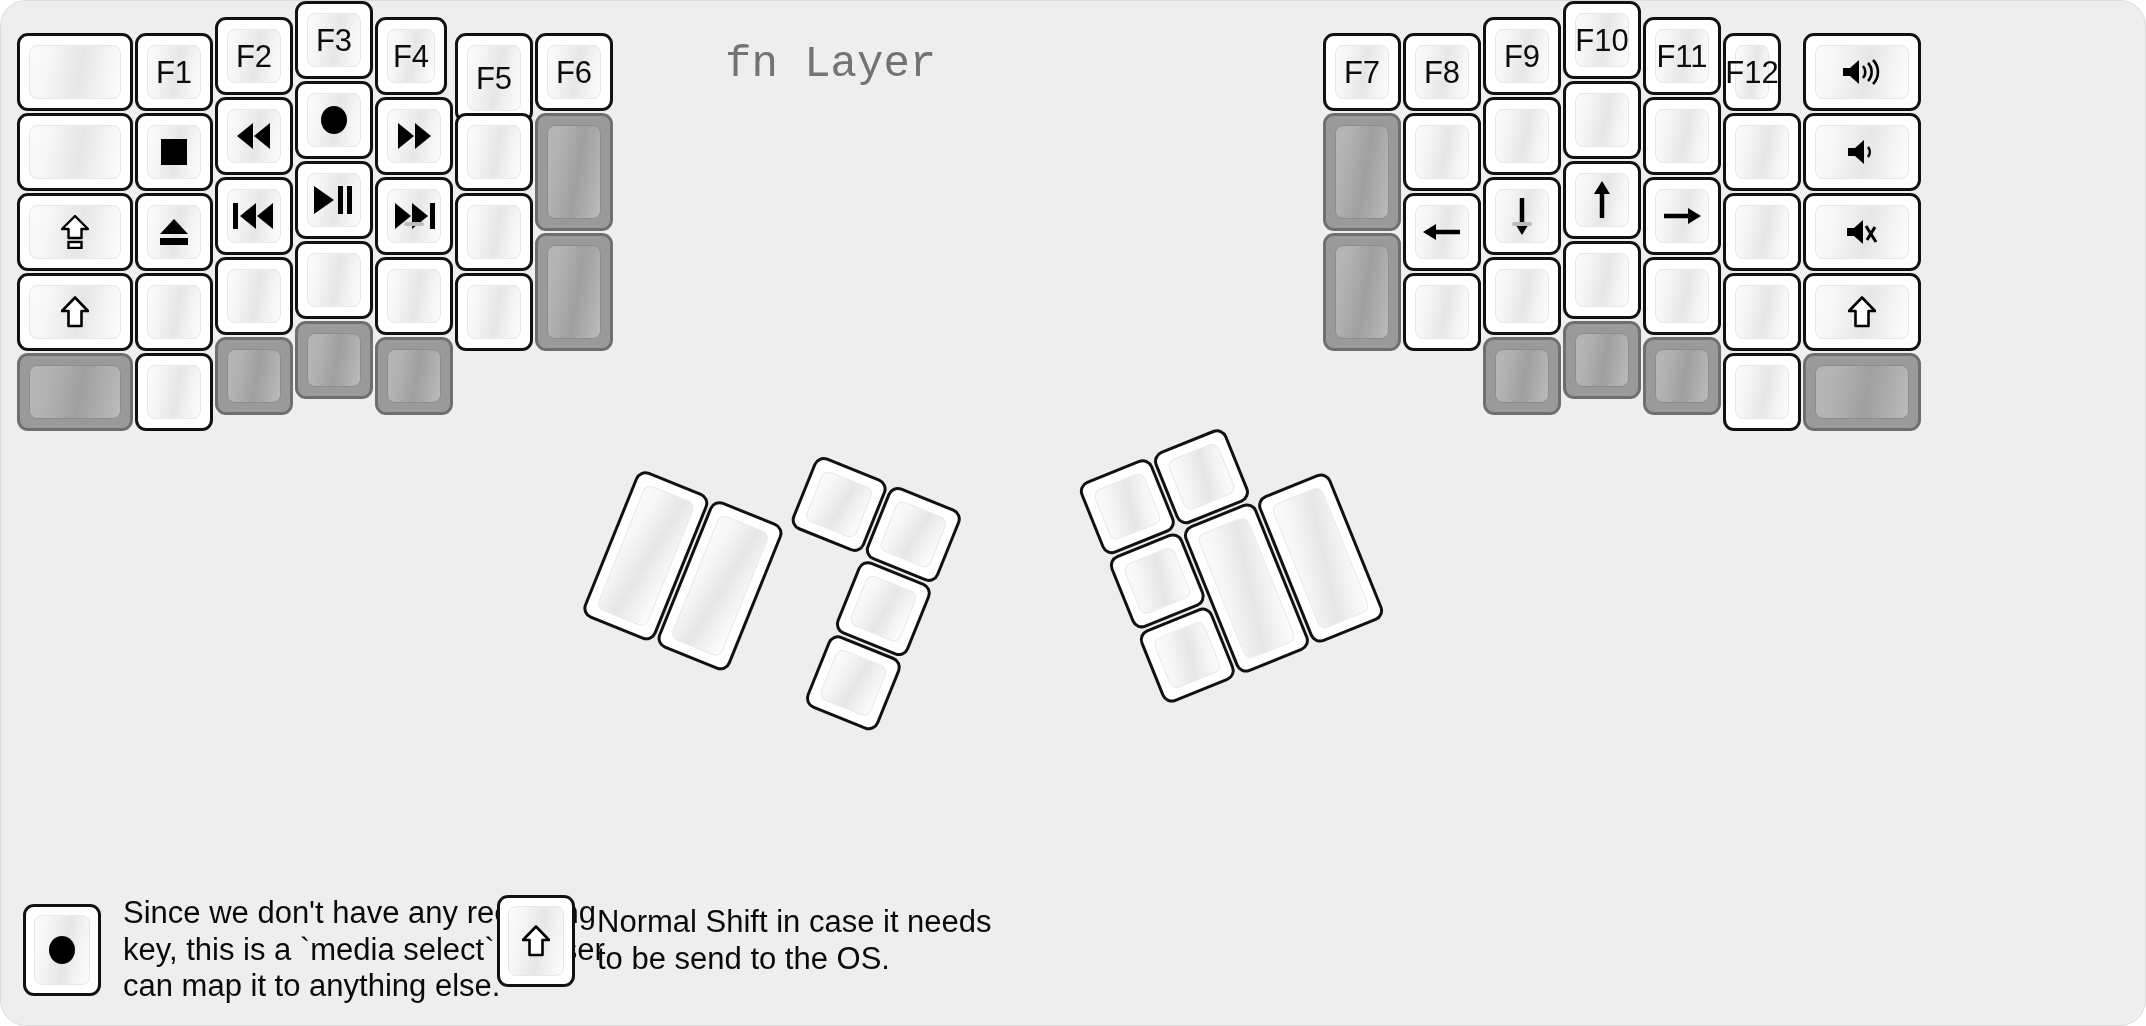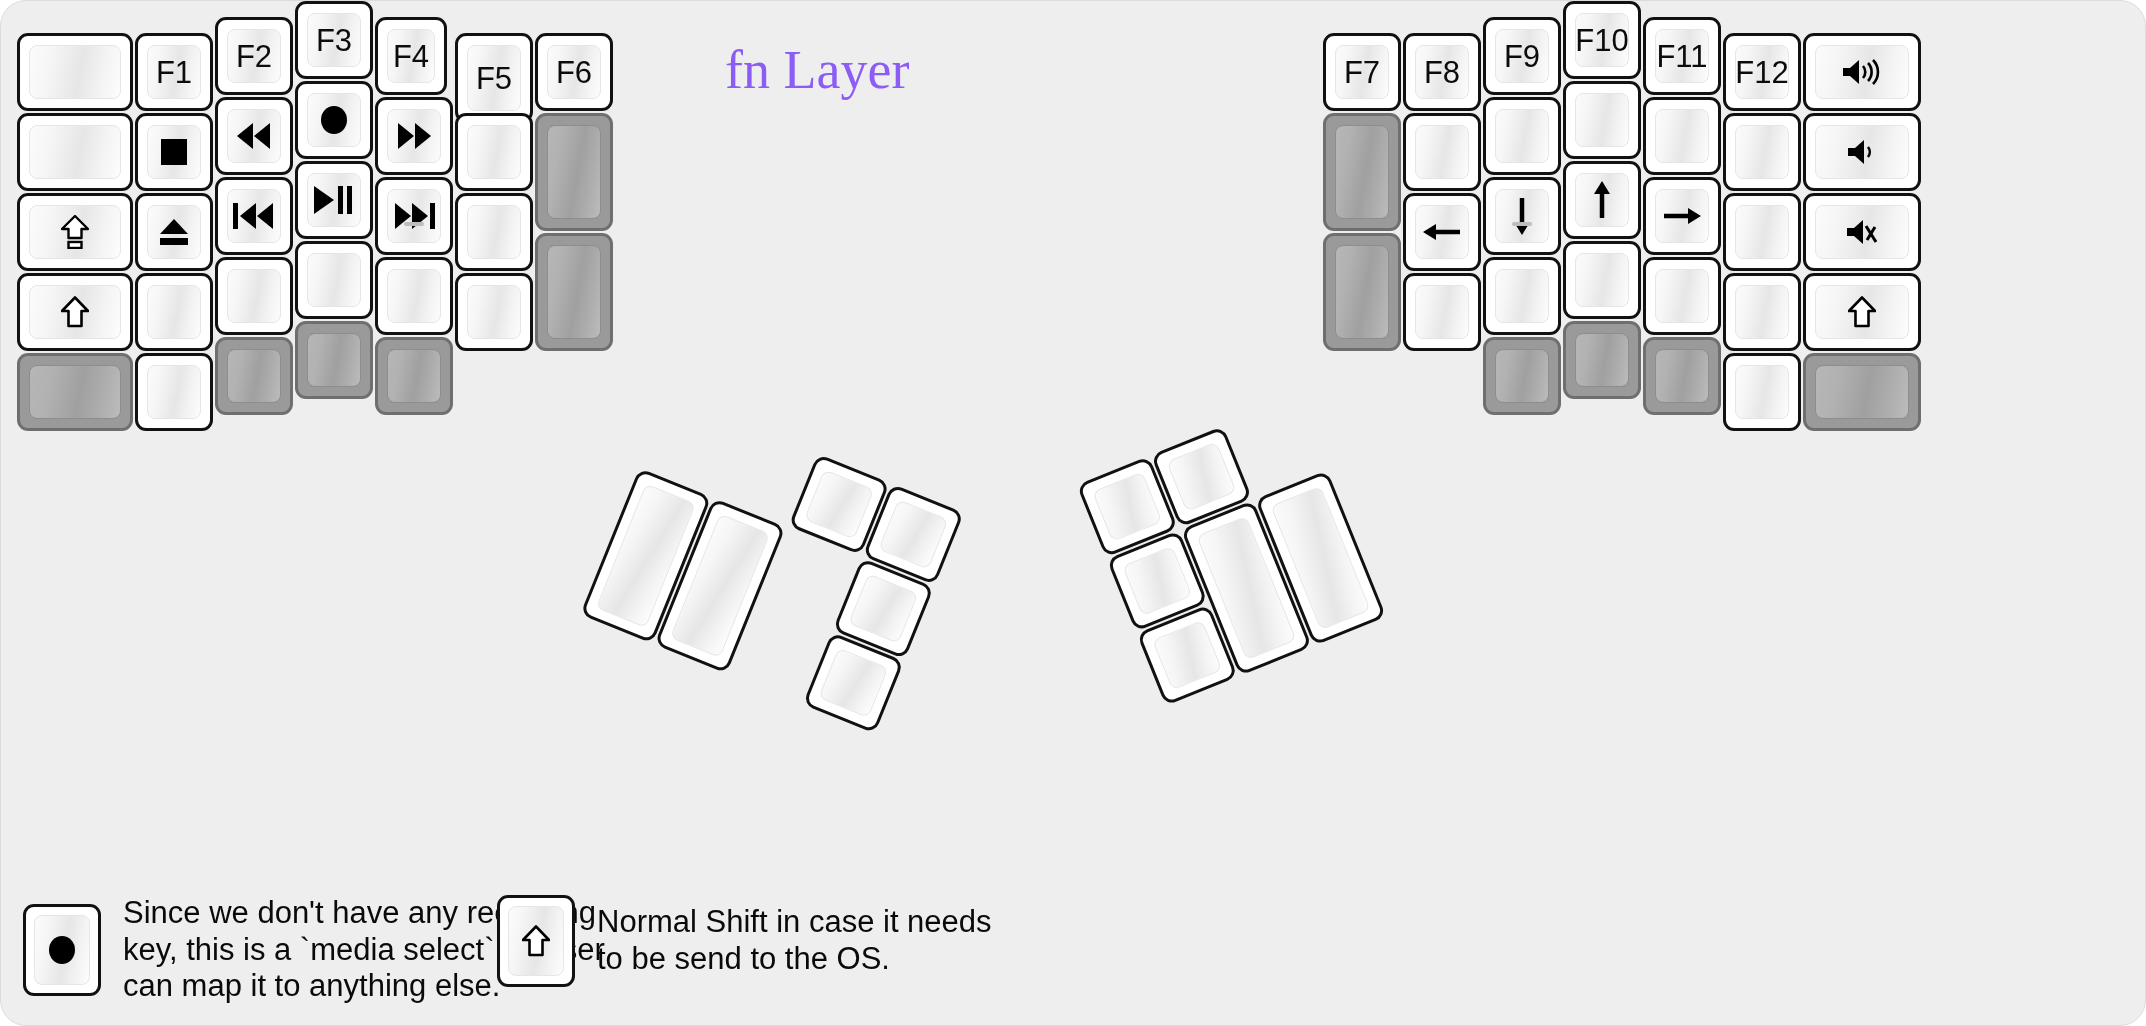--- a/index.html
+++ b/index.html
@@ -58,22 +58,22 @@
   }
   .homing{
     position:absolute; z-index:3;
     width:20px; height:4px; background:#bdbdbd; border-radius:2px;
     left:50%; transform:translateX(-50%); bottom:26px;
   }
 
   
   #title{
     position:absolute; left:724px; top:38px;
-    font-size:54px; color:#8b5cf6;
-    font-family:Liberation Serif, serif;
+    font-size:44px; color:#737373;
+    font-family:Liberation Mono, monospace;
     white-space:nowrap;
   }
 
   
   .legend-item{ position:absolute; display:flex; align-items:center; }
   .legend-key{
     position:relative; width:78px; height:92px; flex:0 0 auto;
     background:#ffffff; border:3px solid #111111; border-radius:11px;
   }
   .legend-key .cap{
@@ -381,21 +381,21 @@
             </svg>
           </span>
         </div>
       </div>
       <div class="key" style="left: 1642px; top: 256px; width: 78px; height: 78px;">
         <div class="cap"></div>
       </div>
       <div class="key trans" style="left: 1642px; top: 336px; width: 78px; height: 78px;">
         <div class="cap"></div>
       </div>
-      <div class="key" style="left: 1722px; top: 32px; width: 78px; height: 78px;">
+      <div class="key" style="left: 1722px; top: 32px; width: 58px; height: 78px;">
         <div class="cap">
           <span class="lbl">F12</span>
         </div>
       </div>
       <div class="key" style="left: 1722px; top: 112px; width: 78px; height: 78px;">
         <div class="cap"></div>
       </div>
       <div class="key" style="left: 1722px; top: 192px; width: 78px; height: 78px;">
         <div class="cap"></div>
       </div>

